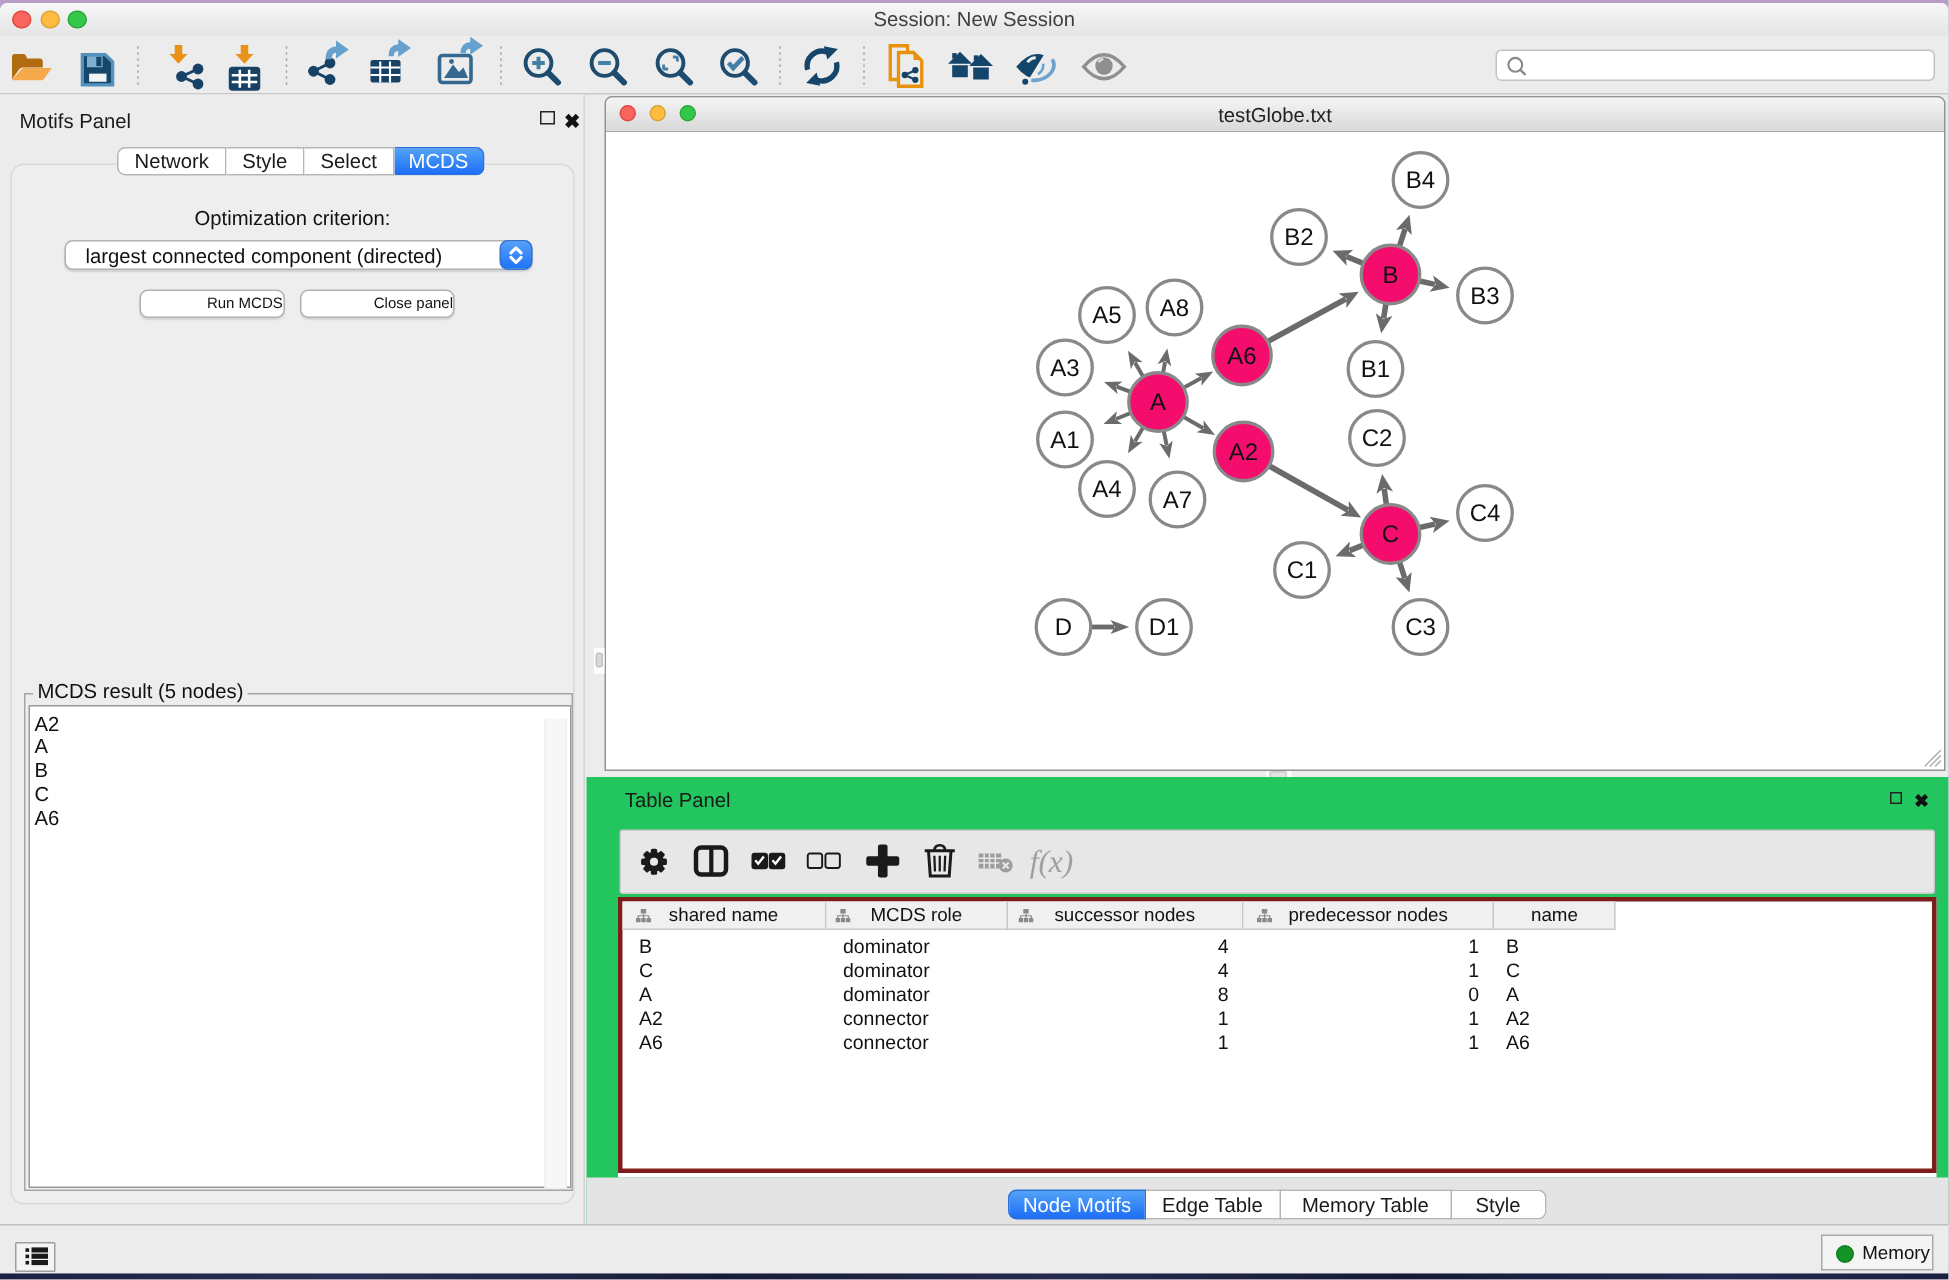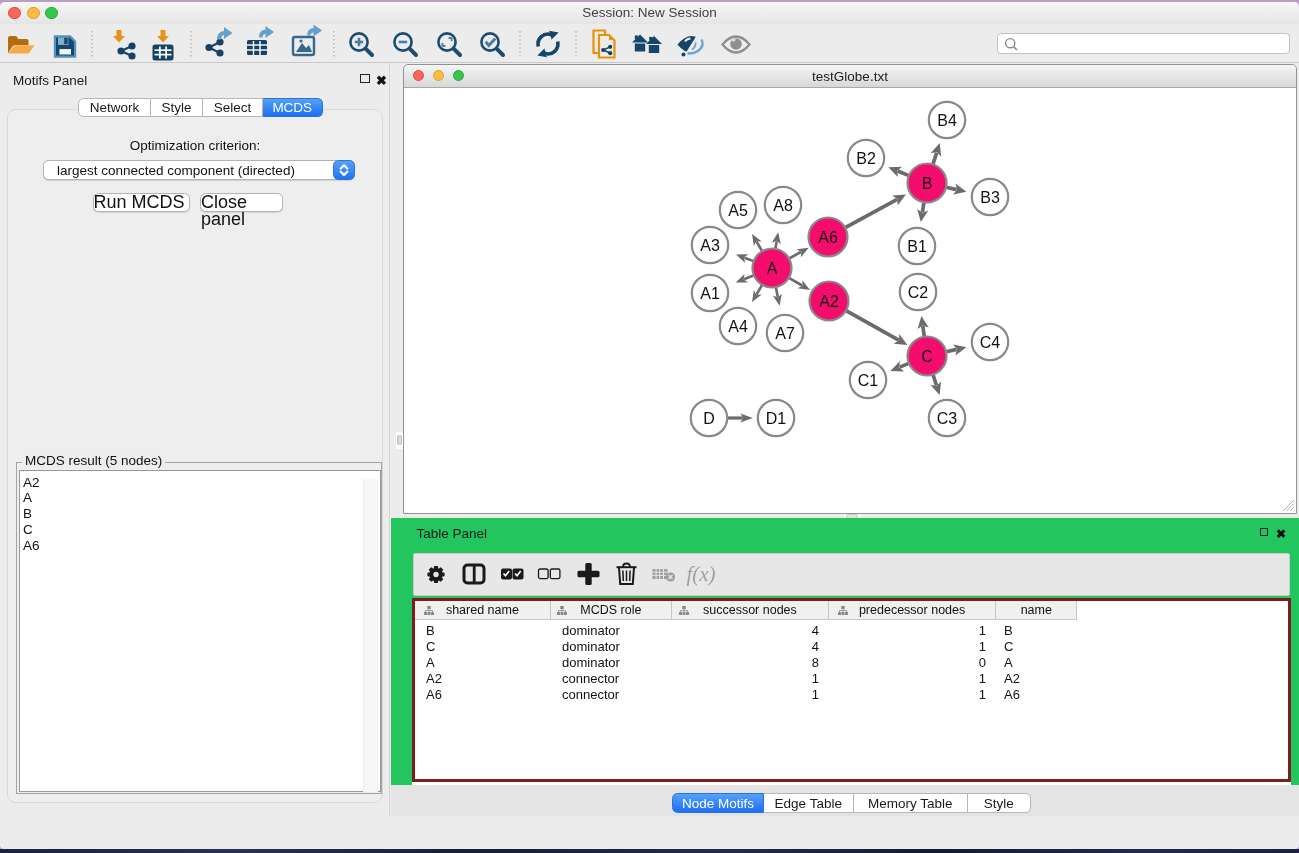--- a/index.html
+++ b/index.html
@@ -23,21 +23,21 @@
 #cpinner{left:7px;top:46px;width:376px;height:694px;background:#eeeeee;border:1px solid #d9d9d9;border-radius:9px}
 .tabs{position:absolute;display:flex;height:19px}
 .tab{height:19px;line-height:18px;background:#fff;border:1px solid #b6b6b6;border-left:none;text-align:center;font-size:13.5px;color:#1a1a1a;padding:0}
 .tab.first{border-left:1px solid #b6b6b6;border-radius:5.5px 0 0 5.5px}
 .tab.last{border-radius:0 5.5px 5.5px 0}
 .tab.sel{background:linear-gradient(#53a2f8,#1e6ef6);color:#fff;border-color:#2e72d8}
 #octext{left:0;top:75px;width:390px;text-align:center;font-size:13.5px}
 #dropdown{left:43px;top:97.5px;width:312px;height:19.5px;background:#fff;border:1px solid #b2b2b2;border-radius:5.5px;box-shadow:0 1px 1px rgba(0,0,0,.12)}
 #dropdown .txt{position:absolute;left:13px;top:0;line-height:19px;font-size:13.5px}
 #dropdown .cap{position:absolute;right:-1px;top:-1px;width:22px;height:19.5px;background:linear-gradient(#55a0f9,#1f74f6);border-radius:5.5px;border:1px solid #2e72d8}
-.btn{position:absolute;height:18.5px;background:#fff;border:1px solid #b2b2b2;border-radius:5.5px;text-align:left;font-size:18px;line-height:17px;box-shadow:0 1px 1px rgba(0,0,0,.10)}
+.btn{position:absolute;height:18.5px;background:#fff;border:1px solid #b2b2b2;border-radius:5.5px;text-align:right;font-size:10px;line-height:17px;box-shadow:0 1px 1px rgba(0,0,0,.10)}
 #mcdsgroup{left:16px;top:399px;width:366px;height:332px;border:1px solid #a5a5a5}
 #mcdsgroup .title{position:absolute;left:5px;top:-9.5px;background:#ededed;padding:0 3px;font-size:13.5px;z-index:3}
 #mcdslist{position:absolute;left:1.5px;top:7px;width:362px;height:322.5px;background:#fff;border:1px solid #989898}
 #mcdslist .row{padding-left:3.5px;font-size:13.5px;line-height:15.8px}
 #mcdslist .sb{position:absolute;right:2px;top:8px;width:15px;height:313px;background:#f7f7f7;border-left:1px solid #ededed;border-right:1px solid #f0f0f0}
 
 #statusbar{left:0;top:814px;width:1299px;height:33px;background:#ececec;border-top:1px solid #bfbfbf}
 #memorybtn{left:1213.5px;top:6px;width:75.5px;height:23.5px;background:#f4f4f4;border:1px solid #a9a9a9;font-size:12.5px}
 #memorybtn .dot{position:absolute;left:9px;top:5.5px;width:12.5px;height:12.5px;border-radius:50%;background:#149327;border:1px solid #0f7a1f}
 #memorybtn .lbl{position:absolute;left:27px;top:0;line-height:22px;color:#111}
@@ -245,21 +245,21 @@
     <div class="abs" id="dropdown">
       <div class="txt">largest connected component (directed)</div>
       <div class="cap">
         <svg width="20" height="18" viewBox="0 0 20 18" style="position:absolute;left:0;top:0">
           <path d="M6.6,7.6 L10,4.2 L13.4,7.6" fill="none" stroke="#fff" stroke-width="2.1" stroke-linecap="round" stroke-linejoin="round"></path>
           <path d="M6.6,10.6 L10,14 L13.4,10.6" fill="none" stroke="#fff" stroke-width="2.1" stroke-linecap="round" stroke-linejoin="round"></path>
         </svg>
       </div>
     </div>
     <div class="btn" style="left:92.5px;top:130.5px;width:97px">Run MCDS</div>
-    <div class="btn" style="left:200px;top:130.5px;width:83px">Close panel</div>
+    <div class="btn" style="left:200px;top:130.5px;width:103px">Close panel</div>
     <div class="abs" id="mcdsgroup">
       <div class="title">MCDS result (5 nodes)</div>
       <div id="mcdslist">
         <div style="height:4px"></div>
         <div class="row">A2</div>
         <div class="row">A</div>
         <div class="row">B</div>
         <div class="row">C</div>
         <div class="row">A6</div>
         <div class="sb"></div>
@@ -511,14 +511,32 @@
     <div class="abs" style="left:21px;top:263.5px;width:878.5px;height:3.5px;background:#fff"></div>
     <div class="abs" style="left:0;top:267px;width:908px;height:31px;background:#e4e4e4"></div>
     <div class="tabs" id="btabs">
       <div class="tab btab sel first" style="width:92px">Node Motifs</div>
       <div class="tab btab" style="width:89.5px">Edge Table</div>
       <div class="tab btab" style="width:114.5px">Memory Table</div>
       <div class="tab btab last" style="width:62.5px">Style</div>
     </div>
   </div>
 
+  <div class="abs" id="statusbar">
+    <div class="abs" id="listbtn">
+      <svg width="25" height="18" viewBox="0 0 25 18" style="position:absolute;left:0;top:0">
+        <g fill="#1a1a1a">
+          <rect x="6" y="3.2" width="2.4" height="2.4"></rect>
+            <rect x="10" y="2.6" width="11" height="3.4"></rect>
+          <rect x="6" y="7.4" width="2.4" height="2.4"></rect>
+            <rect x="10" y="6.8" width="11" height="3.4"></rect>
+          <rect x="6" y="11.6" width="2.4" height="2.4"></rect>
+            <rect x="10" y="11" width="11" height="3.4"></rect>
+        </g>
+      </svg>
+    </div>
+    <div class="abs" id="memorybtn">
+      <div class="dot"></div>
+      <div class="lbl">Memory</div>
+    </div>
+  </div>
 </div>
 <div class="abs" id="deskbottom"></div>
 
 </body></html>

